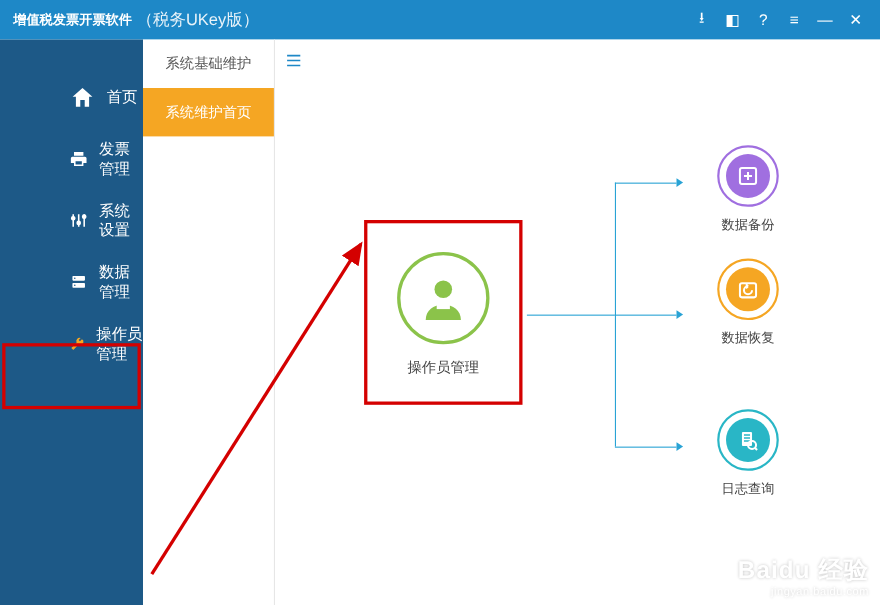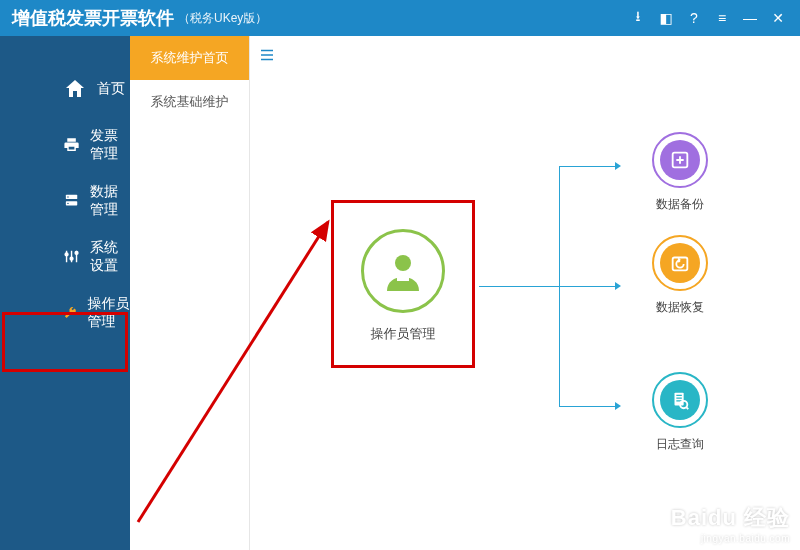--- a/index.html
+++ b/index.html
@@ -1,19 +1,19 @@
 <!DOCTYPE html>
 <html><head>
 <meta charset="utf-8">
 <style>
   * { box-sizing: border-box; margin: 0; padding: 0; font-family: "Microsoft YaHei", Arial, sans-serif; }
   body { width: 800px; height: 550px; overflow: hidden; background: #fff; position: relative; }
   .titlebar { height: 36px; background: #1e88c7; display: flex; align-items: center; color: #fff; padding: 0 8px 0 12px; }
-  .titlebar .title { font-size: 18px; font-weight: 600; }
-  .titlebar .subtitle { font-size: 12px; margin-left: 4px; opacity: .9; }
+  .titlebar .title { font-size: 12px; font-weight: 600; }
+  .titlebar .subtitle { font-size: 15px; margin-left: 4px; opacity: .9; }
   .titlebar .spacer { flex: 1; }
   .titlebar .tb-btn { width: 28px; height: 28px; display: flex; align-items: center; justify-content: center; font-size: 14px; cursor: pointer; }
   .main { display: flex; height: 514px; }
   .sidebar { width: 130px; background: #1d5987; color: #fff; padding-top: 25px; padding-left: 45px; }
   .side-item { display: flex; align-items: center; height: 56px; padding-left: 18px; cursor: pointer; font-size: 14px; }
   .side-item.active {  }
   .side-item .icon { width: 24px; height: 24px; margin-right: 10px; display: flex; align-items: center; justify-content: center; }
   .submenu { width: 120px; background: #fff; border-right: 1px solid #e6e6e6;}
   .sub-item { height: 44px; display: flex; align-items: center; justify-content: center; font-size: 13px; color: #555; cursor: pointer; }
   .sub-item.active { background: #f5a623; color: #fff; }
@@ -74,53 +74,53 @@
     <div class="side-item">
       <span class="icon">
         <svg viewBox="0 0 24 24" fill="#fff">
             <path d="M6 3h12v5H6zM4 9h16a2 2 0 012 2v6h-4v4H6v-4H2v-6a2 2 0 012-2zm4 10h8v-4H8z"></path>
           </svg>
       </span>
       <span>发票管理</span>
     </div>
     <div class="side-item">
       <span class="icon">
+        <svg viewBox="0 0 24 24" fill="none" stroke="#fff" stroke-width="2">
+            <path d="M5 4v16M12 4v16M19 4v16"></path>
+            <circle cx="5" cy="9" r="2" fill="#fff"></circle>
+            <circle cx="12" cy="15" r="2" fill="#fff"></circle>
+            <circle cx="19" cy="7" r="2" fill="#fff"></circle>
+          </svg>
+      </span>
+      <span>系统设置</span>
+    </div>
+    <div class="side-item">
+      <span class="icon">
         <svg viewBox="0 0 24 24" fill="#fff">
             <rect x="4" y="4" width="16" height="6" rx="1"></rect>
             <rect x="4" y="13" width="16" height="6" rx="1"></rect>
             <circle cx="7" cy="7" r="1" fill="#1d5987"></circle>
             <circle cx="7" cy="16" r="1" fill="#1d5987"></circle>
           </svg>
       </span>
       <span>数据管理</span>
     </div>
-    <div class="side-item">
-      <span class="icon">
-        <svg viewBox="0 0 24 24" fill="none" stroke="#fff" stroke-width="2">
-            <path d="M5 4v16M12 4v16M19 4v16"></path>
-            <circle cx="5" cy="9" r="2" fill="#fff"></circle>
-            <circle cx="12" cy="15" r="2" fill="#fff"></circle>
-            <circle cx="19" cy="7" r="2" fill="#fff"></circle>
-          </svg>
-      </span>
-      <span>系统设置</span>
-    </div>
     <div class="side-item active">
       <span class="icon">
         <svg viewBox="0 0 24 24" fill="#f5a623">
             <path d="M21 6a5 5 0 01-7 6l-8 8-3-3 8-8a5 5 0 016-7l-3 3 2 2 3-3z"></path>
           </svg>
       </span>
       <span>操作员管理</span>
     </div>
   </div>
 
   <div class="submenu">
+    <div class="sub-item">系统基础维护</div>
     <div class="sub-item active">系统维护首页</div>
-    <div class="sub-item">系统基础维护</div>
   </div>
 
   <div class="content">
     <div class="content-hamburger">
       <svg viewBox="0 0 24 24" width="18" height="18" fill="none" stroke="#1e88c7" stroke-width="2">
           <path d="M4 6h16M4 12h16M4 18h16"></path>
         </svg>
     </div>
   </div>
 </div>

